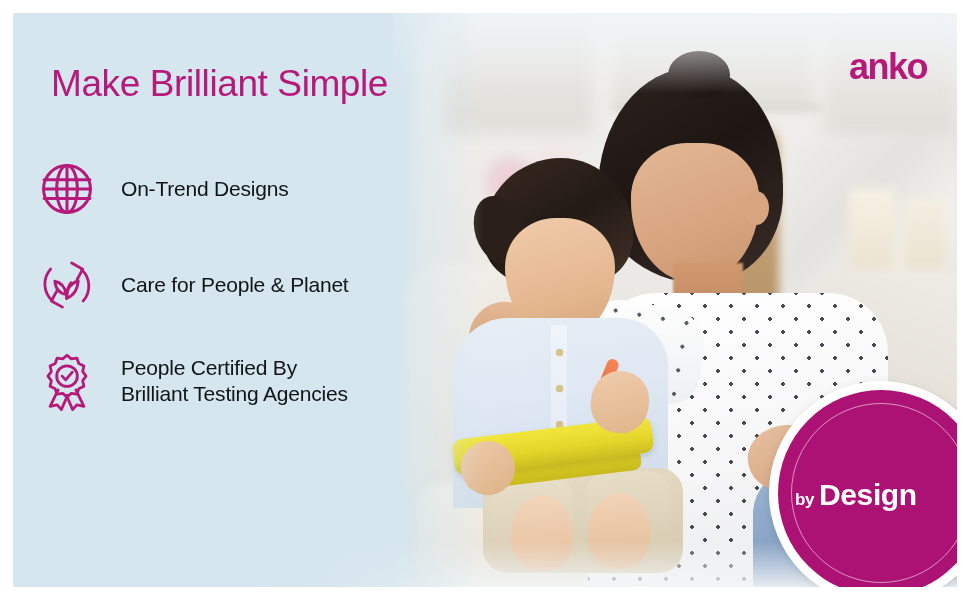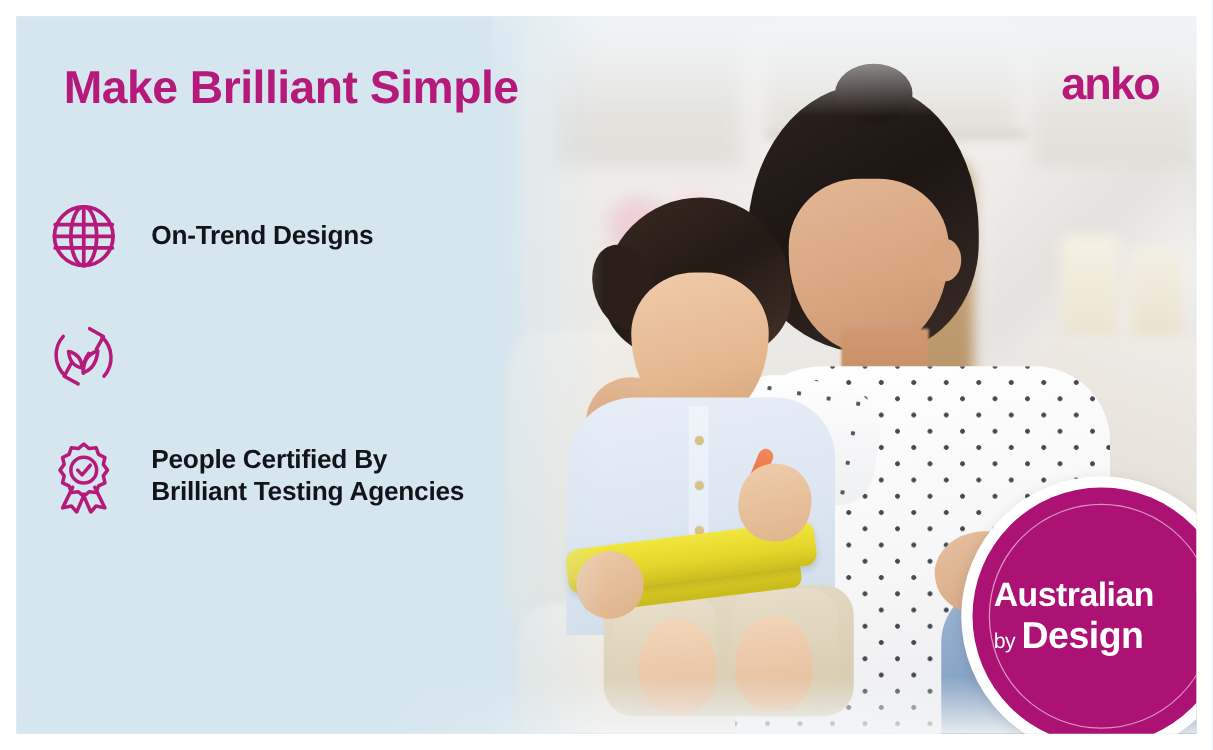--- a/index.html
+++ b/index.html
@@ -162,39 +162,39 @@
       rgba(214,230,238,.80) 80%,
       rgba(214,230,238,.42) 90%,
       rgba(214,230,238,0) 100%);}
   .fade-top{position:absolute;left:380px;top:0;width:564px;height:80px;
     background:linear-gradient(180deg,rgba(240,245,248,.92),rgba(240,245,248,0));}
   .fade-bottom{position:absolute;left:0;bottom:0;width:944px;height:46px;
     background:linear-gradient(180deg,rgba(236,241,243,0),rgba(243,246,247,.9));}
 
   
   .headline{
-    position:absolute;left:38px;top:36px;
-    font-size:37px;font-weight:bold;letter-spacing:-.4px;
+    position:absolute;left:38px;top:50px;
+    font-size:37px;font-weight:normal;letter-spacing:-.4px;
     color:#b5197a;white-space:nowrap;
   }
   .logo{
     position:absolute;right:30px;top:36px;
     font-size:36px;font-weight:bold;letter-spacing:-1.5px;
     color:#b5197a;line-height:1;
   }
 
   .features{position:absolute;left:22px;top:128px;width:430px;}
   .feature{position:relative;display:flex;align-items:center;height:96px;}
   .feature .ico{
     width:64px;min-width:64px;height:64px;margin-right:22px;
     display:flex;align-items:center;justify-content:center;
   }
   .feature .ico svg{display:block;}
   .feature .txt{
-    font-size:21px;font-weight:bold;color:#111418;line-height:1.22;
+    font-size:21px;font-weight:normal;color:#111418;line-height:1.22;
     letter-spacing:-.2px;
   }
 
   
   .badge{
     position:absolute;right:-36px;bottom:-18px;
     width:224px;height:224px;border-radius:50%;
     background:#ffffff;
     box-shadow:0 2px 10px rgba(0,0,0,.10);
   }
@@ -209,21 +209,21 @@
     border:1.5px solid rgba(255,255,255,.55);
   }
   .badge-text{
     position:absolute;left:0;top:0;right:0;bottom:0;
     display:flex;flex-direction:column;justify-content:center;
     padding-left:26px;padding-right:44px;
     color:#ffffff;
   }
   .badge-l1{font-size:27px;font-weight:bold;letter-spacing:-.4px;line-height:1.05;}
   .badge-l2{font-size:30px;font-weight:bold;letter-spacing:-.4px;line-height:1.05;margin-top:3px;}
-  .badge-by{font-size:17px;font-weight:normal;margin-right:5px;}
+  .badge-by{font-size:17px;font-weight:bold;margin-right:5px;}
 </style>
 </head>
 <body>
 
 <div id="banner">
 
   <div class="photo">
     <div class="room"></div>
     <div class="cab-a"></div>
     <div class="cab-b"></div>
@@ -305,20 +305,21 @@
         <svg width="60" height="60" viewBox="0 0 64 64" fill="none" stroke="#b5197a" stroke-width="3" stroke-linecap="round" stroke-linejoin="round">
           <path d="M47.5 15.5a24 24 0 0 1 1.8 33.5"></path>
           <path d="M16 48.5A24 24 0 0 1 14.5 15"></path>
           <polyline points="37,8.5 48.8,15.2 42.8,26"></polyline>
           <polyline points="27.2,55.6 15.3,49.1 21.2,38.2"></polyline>
           <path d="M31.5 46c0-10 3.5-16 12.5-18.5-1 9.5-4.5 16-12.5 18.5z"></path>
           <path d="M31 42c-1-8-4.5-12.5-12-14 .8 7.8 4.2 12.8 12 14z"></path>
           <path d="M31.8 46.5c-.6-7 1-12.5 4.5-17"></path>
         </svg>
       </span>
+      <span class="txt">Care for People &amp; Planet</span>
     </div>
 
     <div class="feature">
       <span class="ico">
         <svg width="60" height="60" viewBox="0 0 64 64" fill="none" stroke="#b5197a" stroke-width="3" stroke-linecap="round" stroke-linejoin="round">
           <path d="M32 4.5l4.6 3.9 6-0.7 2 5.7 5.5 2.6-1.4 5.9 3.6 4.9-3.6 4.9 1.4 5.9-5.5 2.6-2 5.7-6-.7-4.6 3.9-4.6-3.9-6 .7-2-5.7-5.5-2.6 1.4-5.9-3.6-4.9 3.6-4.9-1.4-5.9 5.5-2.6 2-5.7 6 .7z"></path>
           <circle cx="32" cy="26.8" r="11"></circle>
           <polyline points="26.8,26.8 30.6,30.8 37.6,22.6"></polyline>
           <polyline points="22.5,41.5 14,59 21.5,57.4 26,62.5 32.5,47.5"></polyline>
           <polyline points="41.5,41.5 50,59 42.5,57.4 38,62.5 31.5,47.5"></polyline>
@@ -329,20 +330,19 @@
         <span>Brilliant Testing Agencies</span>
       </span>
     </div>
 
   </div>
 
   <div class="badge">
     <div class="badge-inner"></div>
     <div class="badge-ring"></div>
     <div class="badge-text">
-      <div class="badge-l1">Australian</div>
       <div class="badge-l2">
         <span class="badge-by">by</span><span>Design</span>
       </div>
     </div>
   </div>
 
 </div>
 
 </body></html>

